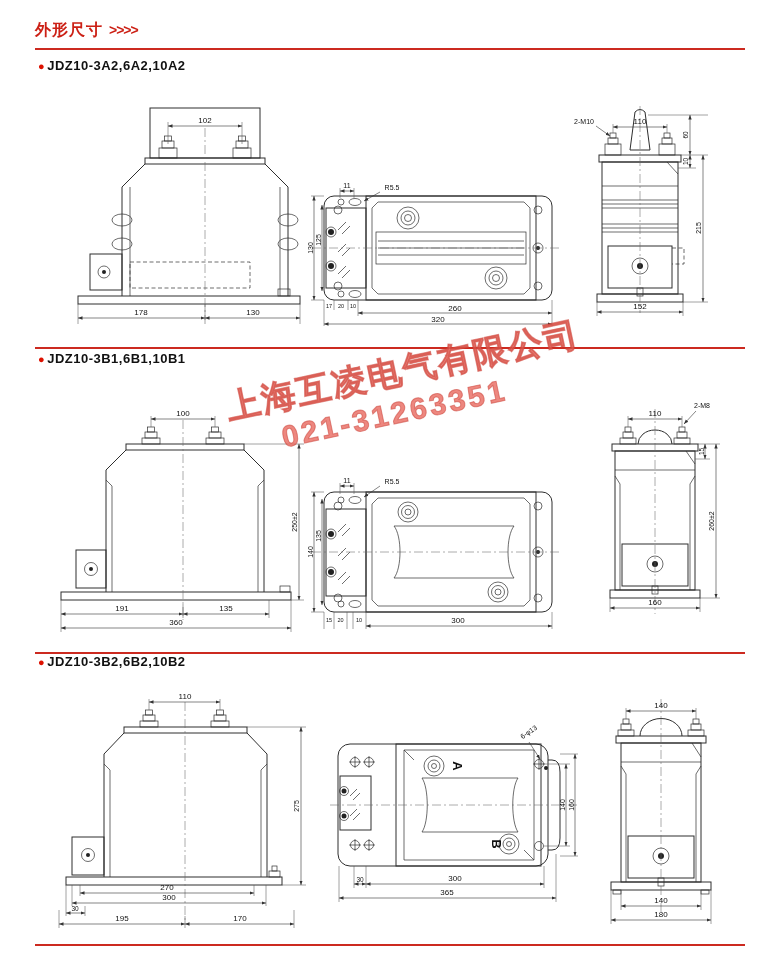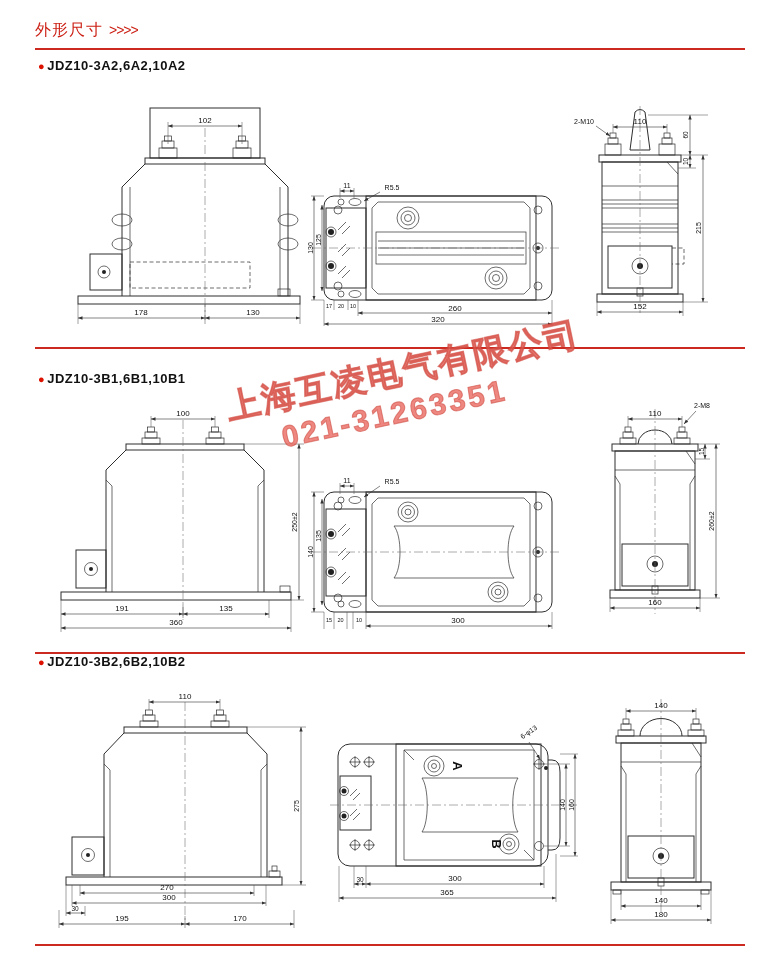--- a/index.html
+++ b/index.html
@@ -1,18 +1,18 @@
 <!DOCTYPE html>
 <html><head>
 <meta charset="utf-8">
 <style>
   html,body{margin:0;padding:0;background:#fff;}
   #page{position:relative;width:770px;height:960px;background:#fff;overflow:hidden;
         font-family:"Liberation Sans",sans-serif;}
-  .hdr{position:absolute;left:35px;top:20px;font-size:16px;font-weight:normal;color:#cc2015;letter-spacing:1px;text-align:center;}
+  .hdr{position:absolute;left:35px;top:20px;font-size:16px;font-weight:bold;color:#cc2015;letter-spacing:1px;text-align:center;}
   .hdr .arrows{font-size:14px;letter-spacing:-1px;margin-left:6px;}
   .redline{position:absolute;left:35px;width:710px;height:2px;background:#cc2a20;}
   .sec-title{position:absolute;left:38px;font-size:13px;font-weight:bold;color:#111;letter-spacing:.5px;}
   .sec-title .bullet{color:#dd1100;margin-right:2px;font-size:11px;}
   .wm{position:absolute;left:222px;top:386px;transform:rotate(-12deg);transform-origin:left top;
       color:rgba(233,105,95,.8);-webkit-text-stroke:1px rgba(200,55,45,.5);
       font-weight:bold;pointer-events:none;z-index:5;}
   .wm .l1{font-size:34px;letter-spacing:2px;}
   .wm .l2{font-size:30px;letter-spacing:3px;margin-left:48px;margin-top:0px;}
   svg{position:absolute;overflow:visible;}
@@ -183,21 +183,21 @@
     <line class="dim" x1="131" y1="57" x2="131" y2="204" marker-start="url(#ar)" marker-end="url(#ar)"></line>
     <text class="d d7" transform="translate(129,130) rotate(-90)">215</text>
     <line class="ext" x1="25" y1="204" x2="25" y2="218"></line>
       <line class="ext" x1="111" y1="204" x2="111" y2="218"></line>
     <line class="dim" x1="25" y1="214" x2="111" y2="214" marker-start="url(#ar)" marker-end="url(#ar)"></line>
     <text class="d" x="68" y="211">152</text>
   </svg>
 
   <div class="redline" style="top:347px"></div>
 
-  <div class="sec-title" style="top:371px">
+  <div class="sec-title" style="top:351px">
     <span class="bullet">●</span><span>JDZ10-3B1,6B1,10B1</span>
   </div>
 
   <div class="wm">
     <div class="l1">上海互凌电气有限公司</div>
     <div class="l2">021-31263351</div>
   </div>
 
   <svg style="left:46px;top:392px" width="268" height="250" viewBox="0 0 268 250">
     <rect class="o" x="15" y="200" width="230" height="8"></rect>

